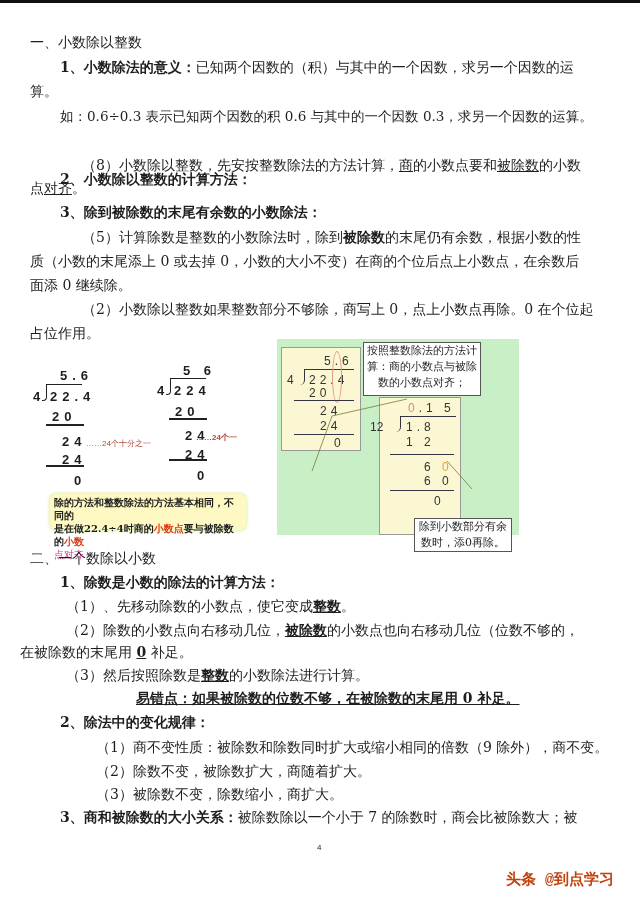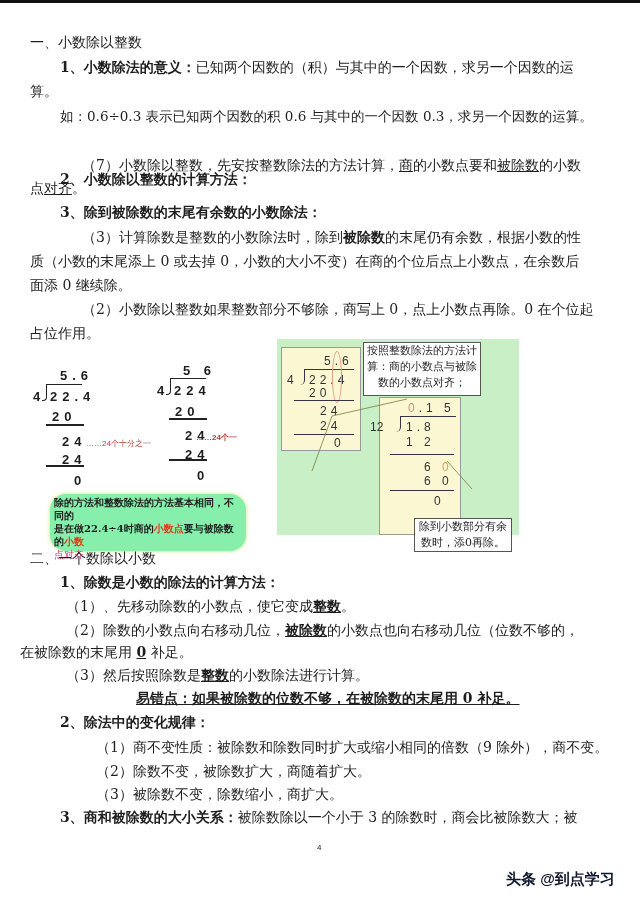--- a/index.html
+++ b/index.html
@@ -5,54 +5,54 @@
   html,body{margin:0;padding:0;background:#fff;}
   body{width:640px;height:905px;position:relative;overflow:hidden;font-family:"DejaVu Serif","Liberation Serif",serif;color:#1e1e1e;}
   .topbar{position:absolute;left:0;top:0;width:640px;height:3px;background:#111;}
   .p{position:absolute;font-size:14px;line-height:20px;white-space:nowrap;}
   .b{font-weight:bold;}
   .u{text-decoration:underline;}
   .abs{position:absolute;}
   .mono{font-family:"Liberation Sans","DejaVu Sans",sans-serif;font-weight:bold;font-size:13px;letter-spacing:5px;}
   .hline{position:absolute;height:2px;background:#222;}
   .note{position:absolute;font-size:8px;color:#b0463a;font-family:"Liberation Sans",sans-serif;}
-  .yellowbox{position:absolute;left:50px;top:494px;width:196px;height:57px;background:#86efac;border-radius:16px;box-shadow:0 0 4px #cde67a;}
+  .yellowbox{position:absolute;left:50px;top:494px;width:196px;height:36px;background:#fef9c3;border-radius:6px;box-shadow:0 0 4px #cde67a;}
   .yellowbox span{font-size:10px;line-height:13px;}
   .greenpanel{position:absolute;left:277px;top:339px;width:242px;height:196px;background:#c9efc6;}
   .card{position:absolute;background:#fbf7d2;border:1px solid #999;}
   .callout{position:absolute;background:#fff;border:1px solid #555;font-size:11px;line-height:16px;text-align:center;font-family:"DejaVu Serif",serif;}
   .g-num{position:absolute;font-family:"Liberation Sans",sans-serif;font-size:12px;color:#333;letter-spacing:4px;}
   .g-line{position:absolute;height:1px;background:#334;}
   .footer-page{position:absolute;left:317px;top:843px;font-size:8px;font-family:"Liberation Sans",sans-serif;}
-  .watermark{position:absolute;left:506px;top:870px;font-size:15px;font-family:Liberation Sans, sans-serif;color:#0f172a;font-weight:bold;}
+  .watermark{position:absolute;left:506px;top:870px;font-size:15px;font-family:Liberation Mono, monospace;color:#c2410c;font-weight:bold;}
 </style>
 </head>
 <body>
 
 <div class="topbar"></div>
 
 <div class="p" style="left:30px;top:32px;"><span>一、小数除以整数</span></div>
 
 <div class="p" style="left:60px;top:57px;">
   <span class="b">1、小数除法的意义：</span><span>已知两个因数的（积）与其中的一个因数，求另一个因数的运</span>
 </div>
 <div class="p" style="left:30px;top:81px;">算。</div>
 <div class="p" style="left:60px;top:106px;font-size:13.5px;">如：0.6÷0.3 表示已知两个因数的积 0.6 与其中的一个因数 0.3，求另一个因数的运算。</div>
 
 <div class="p" style="left:60px;top:130px;margin-top:39px;"><span class="b">2、小数除以整数的计算方法：</span></div>
 <div class="p" style="left:82px;top:155px;">
-  <span>（7）小数除以整数，先安按整数除法的方法计算，</span><span class="u">商</span><span>的小数点要和</span><span class="u">被除数</span><span>的小数</span>
+  <span>（8）小数除以整数，先安按整数除法的方法计算，</span><span class="u">商</span><span>的小数点要和</span><span class="u">被除数</span><span>的小数</span>
 </div>
 <div class="p" style="left:30px;top:178px;">
   <span>点</span><span class="u">对齐</span><span>。</span>
 </div>
 
 <div class="p" style="left:60px;top:202px;"><span class="b">3、除到被除数的末尾有余数的小数除法：</span></div>
 <div class="p" style="left:82px;top:227px;">
-  <span>（3）计算除数是整数的小数除法时，除到</span><span class="b">被除数</span><span>的末尾仍有余数，根据小数的性</span>
+  <span>（5）计算除数是整数的小数除法时，除到</span><span class="b">被除数</span><span>的末尾仍有余数，根据小数的性</span>
 </div>
 <div class="p" style="left:30px;top:251px;">质（小数的末尾添上 0 或去掉 0，小数的大小不变）在商的个位后点上小数点，在余数后</div>
 <div class="p" style="left:30px;top:275px;">面添 0 继续除。</div>
 <div class="p" style="left:82px;top:299px;">（2）小数除以整数如果整数部分不够除，商写上 0，点上小数点再除。0 在个位起</div>
 <div class="p" style="left:30px;top:323px;">占位作用。</div>
 
 <div>
   <div class="abs mono" style="left:60px;top:368px;">5.6</div>
   <div class="hline" style="left:46px;top:384px;width:36px;height:1px;"></div>
   <div class="abs mono" style="left:33px;top:389px;">4</div>
@@ -149,17 +149,17 @@
 </div>
 <div class="p" style="left:66px;top:665px;">
   <span>（3）然后按照除数是</span><span class="u b">整数</span><span>的小数除法进行计算。</span>
 </div>
 <div class="p b u" style="left:136px;top:688px;">易错点：如果被除数的位数不够，在被除数的末尾用 0 补足。</div>
 <div class="p" style="left:60px;top:712px;"><span class="b">2、除法中的变化规律：</span></div>
 <div class="p" style="left:96px;top:737px;">（1）商不变性质：被除数和除数同时扩大或缩小相同的倍数（9 除外），商不变。</div>
 <div class="p" style="left:96px;top:761px;">（2）除数不变，被除数扩大，商随着扩大。</div>
 <div class="p" style="left:96px;top:784px;">（3）被除数不变，除数缩小，商扩大。</div>
 <div class="p" style="left:60px;top:807px;">
-  <span class="b">3、商和被除数的大小关系：</span><span>被除数除以一个小于 3 的除数时，商会比被除数大；被</span>
+  <span class="b">3、商和被除数的大小关系：</span><span>被除数除以一个小于 7 的除数时，商会比被除数大；被</span>
 </div>
 
 <div class="footer-page">4</div>
 <div class="watermark">头条 @到点学习</div>
 
 </body></html>

